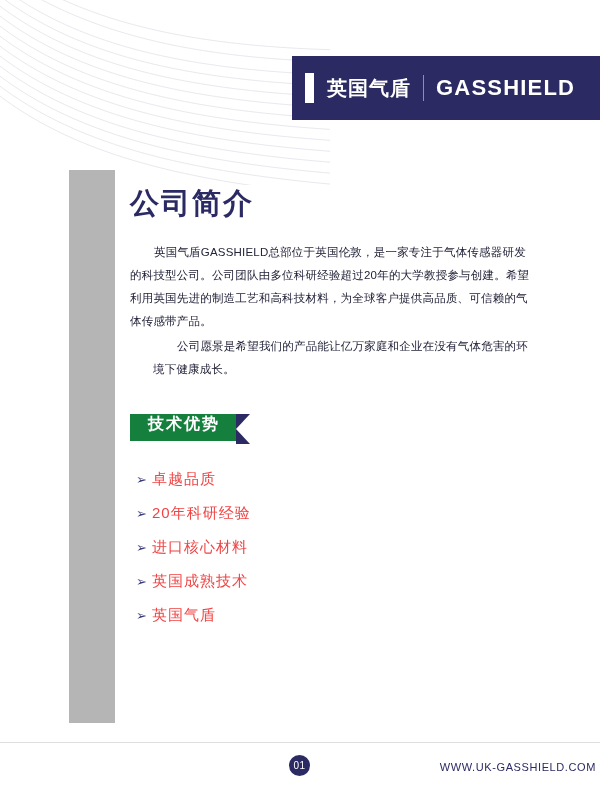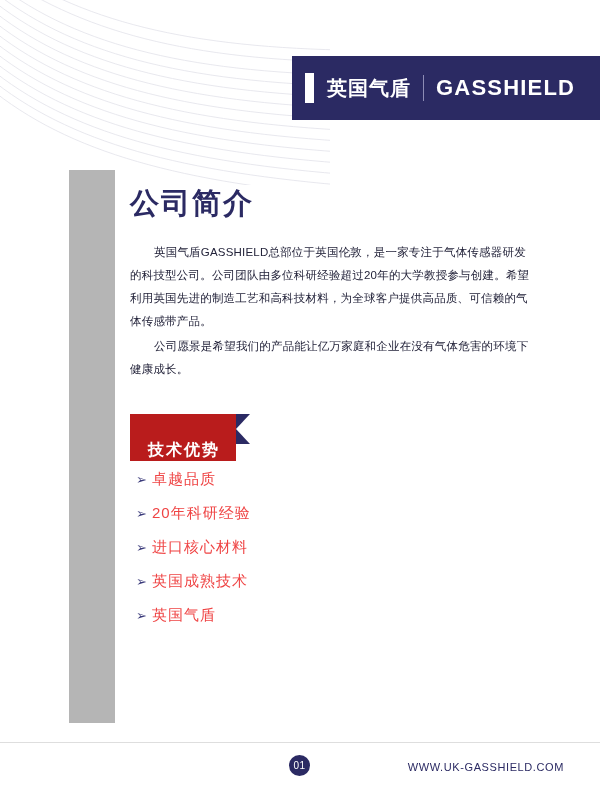--- a/index.html
+++ b/index.html
@@ -101,35 +101,36 @@
   .para {
     font-size: 11.5px;
     color: #23233a;
     line-height: 2.0;
     margin: 0;
     text-indent: 24px;
     letter-spacing: 0.2px;
   }
   .para + .para {
     margin-top: 2px;
+    margin-left: 23px;
   }
 
   
   .ribbon-wrap {
     position: absolute;
     left: 130px;
     top: 414px;
     height: 30px;
   }
   .ribbon {
     position: relative;
     display: inline-flex;
-    align-items: flex-end;
-    height: 47px;
-    background: #b91c1c;
+    align-items: flex-start;
+    height: 27px;
+    background: #15803d;
     padding: 0 16px 0 18px;
     box-sizing: border-box;
   }
   .ribbon-text {
     color: #ffffff;
     font-size: 16px;
     font-weight: bold;
     letter-spacing: 2px;
     white-space: nowrap;
   }
@@ -191,21 +192,21 @@
     color: #ffffff;
     font-size: 10px;
     display: flex;
     align-items: center;
     justify-content: center;
     letter-spacing: 0.5px;
     text-align: right;
   }
   .site {
     position: absolute;
-    right: 36px;
+    right: 4px;
     top: 761px;
     font-size: 11px;
     color: #2b2a63;
     letter-spacing: 0.6px;
   }
 </style>
 </head>
 <body>
 
 <div class="page">

